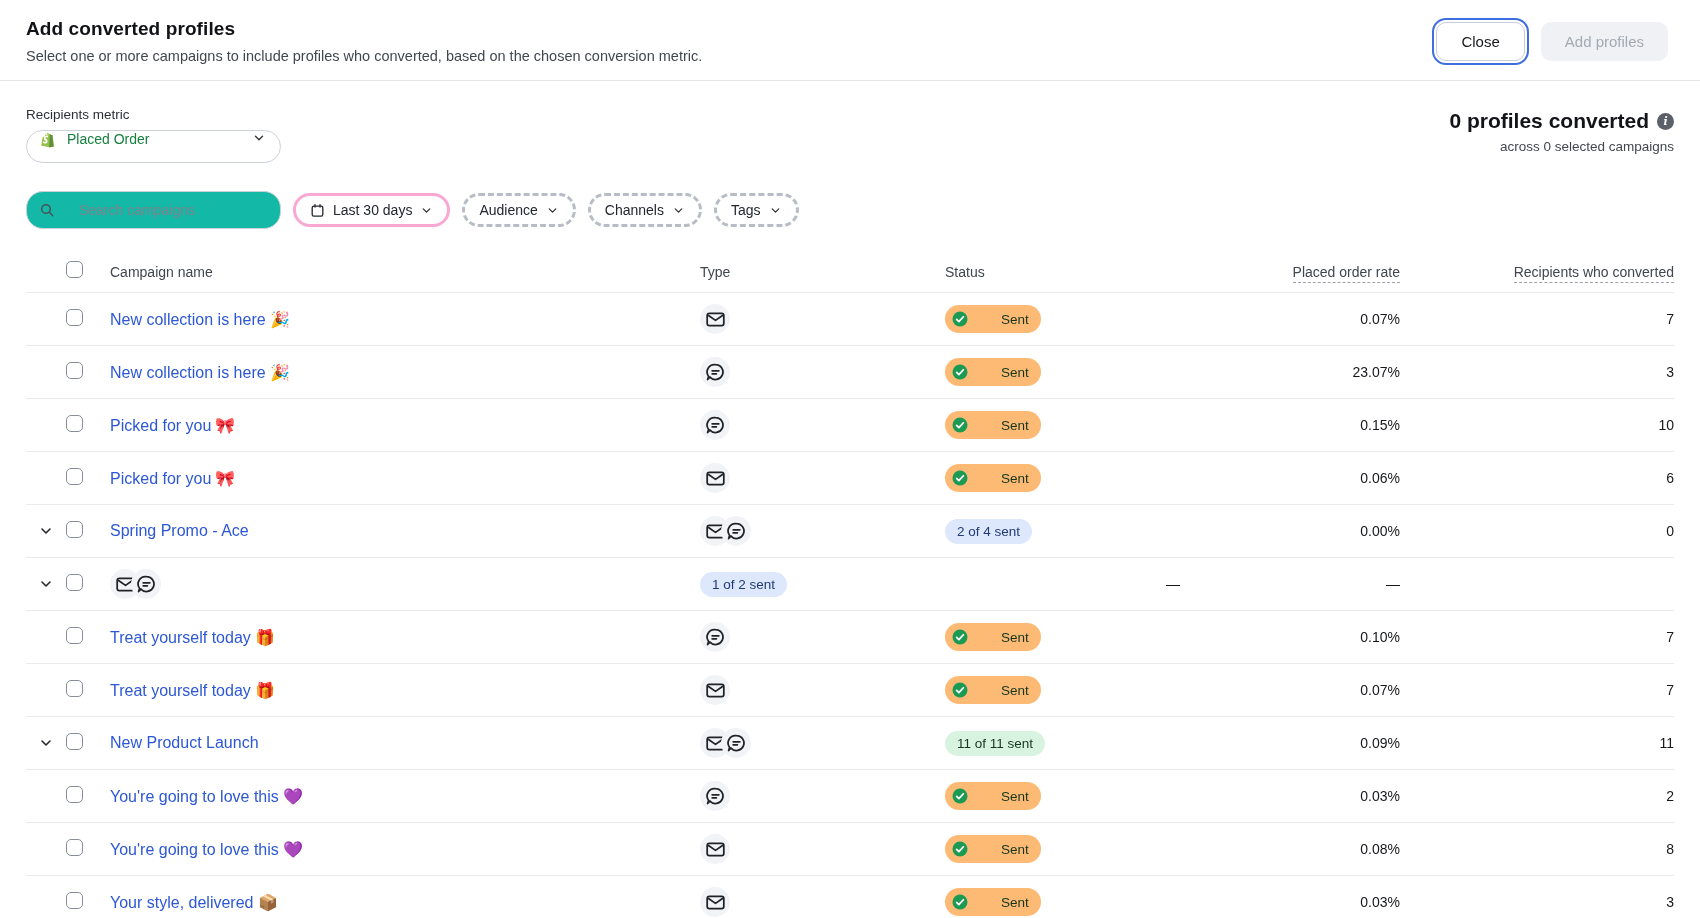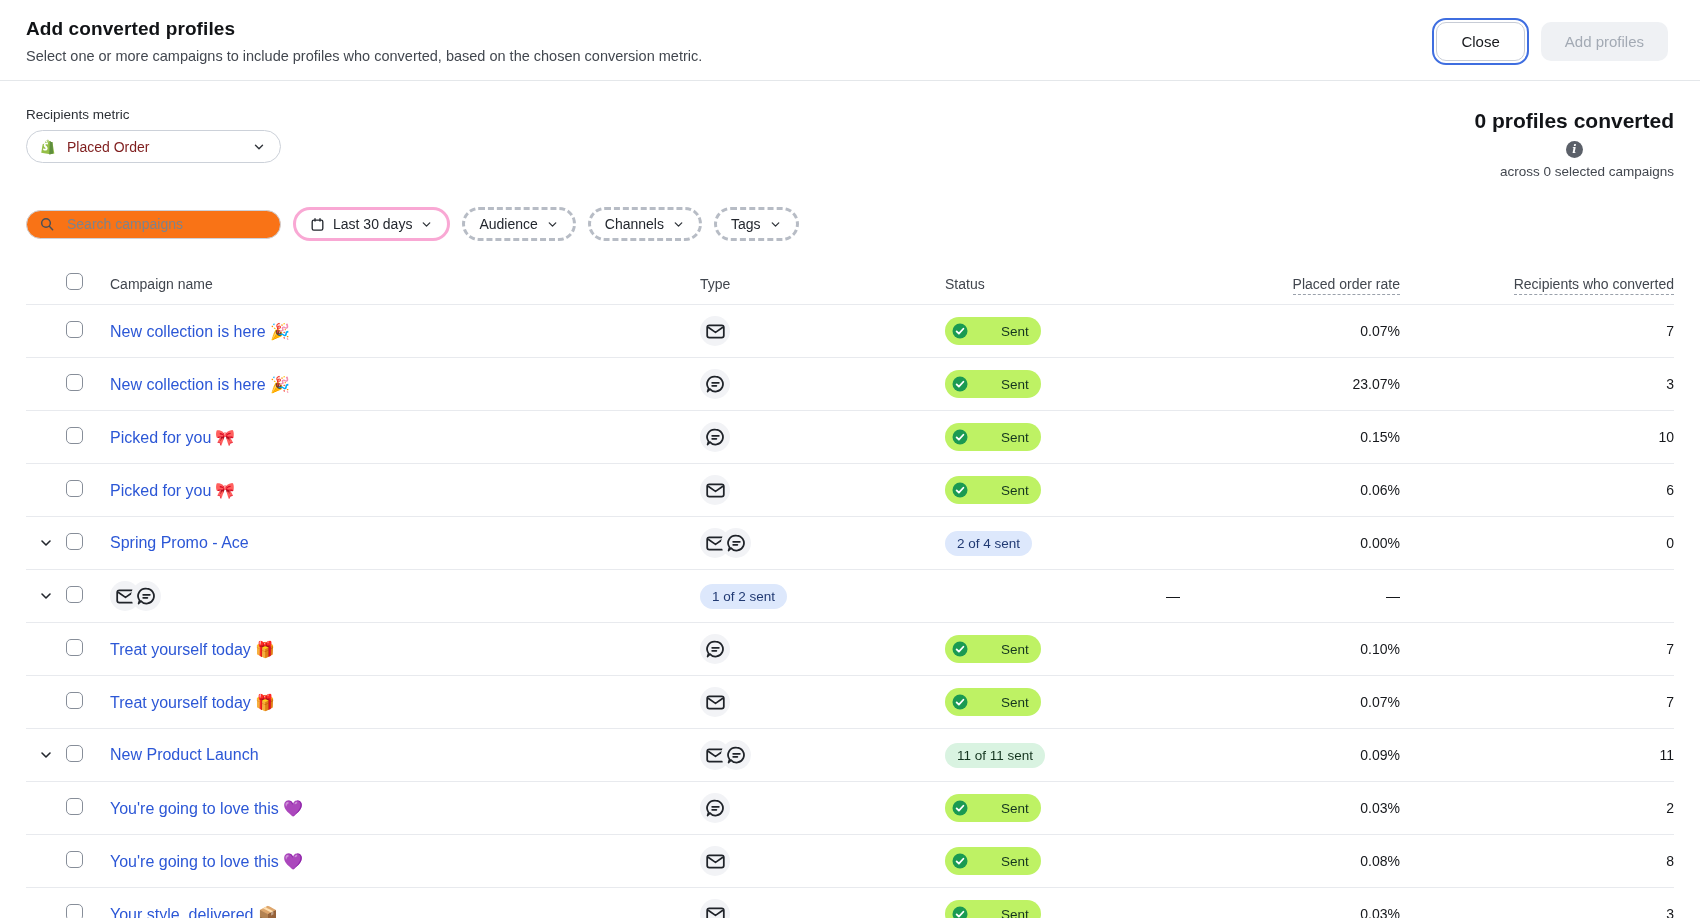--- a/index.html
+++ b/index.html
@@ -15,36 +15,36 @@
   .btn { font-family:inherit; font-size:15px; border-radius:10px; padding:10px 24px; cursor:pointer; }
   .btn-close { background:#fff; color:#16181c; border:1px solid #c7ccd6;
     outline:2px solid #3f6ee0; outline-offset:2px; font-weight:500; }
   .btn-add { background:#eff1f4; color:#a3aab4; border:none; font-weight:500; cursor:default; }
 
   
   .content { padding:0 26px; }
 
   .metric-row { display:flex; justify-content:space-between; align-items:flex-start; margin-top:26px; }
   .metric-label { display:block; font-size:13.5px; color:#2c3036; margin-bottom:8px; }
-  .metric-select { display:flex; align-items:center; gap:10px; width:255px; height:33px;
+  .metric-select { display:flex; align-items:flex-start; gap:10px; width:255px; height:33px;
     background:#fff; border:1px solid #ccd1d9; border-radius:17px; padding:0 14px 0 12px;
-    font-family:inherit; font-size:14px; color:#7f1d1d; cursor:pointer; }
+    font-family:inherit; font-size:14px; color:#15803d; cursor:pointer; }
   .metric-select .grow { flex:1; text-align:left; }
   .summary { text-align:right; margin-top:2px; }
   .summary-headline { font-size:21px; font-weight:700; color:#121418;
-    display:flex; align-items:center; gap:8px; justify-content:flex-end;flex-direction:column; }
+    display:flex; align-items:center; gap:8px; justify-content:flex-end; }
   .info-icon { width:17px; height:17px; border-radius:50%; background:#5b6069; color:#fff;
     font-size:11px; font-weight:700; display:inline-flex; align-items:center; justify-content:center;
     font-family:"DejaVu Serif",serif; font-style:italic; cursor:pointer; }
   .summary-sub { font-size:13.5px; color:#42474f; margin-top:6px; }
 
   
   .filter-row { display:flex; gap:12px; margin-top:28px; align-items:center; }
-  .search-box { display:flex; align-items:center; gap:12px; width:255px; height:29px;
-    border:1px solid #ccd1d9; border-radius:17px; padding:0 12px; background:#f97316; }
+  .search-box { display:flex; align-items:center; gap:24px; width:255px; height:38px;
+    border:1px solid #ccd1d9; border-radius:17px; padding:0 12px; background:#14b8a6; }
   .search-box input { border:none; outline:none; flex:1; font-family:inherit; font-size:14px; color:#16181c; background:transparent; }
   .search-box input::placeholder { color:#7d838d; }
   .pill { display:flex; align-items:center; gap:8px; height:34px; padding:0 14px;
     background:#fff; border:3px solid #f9a8d4; border-radius:17px;
     font-family:inherit; font-size:14px; color:#23272e; cursor:pointer; }
   .pill.dashed { border-style:dashed; border-color:#b7bcc5; }
 
   
   .table { margin-top:22px; }
   .trow { display:grid; grid-template-columns:40px 44px 1fr 245px 235px 220px 274px;
@@ -56,21 +56,21 @@
   .dashed-h { border-bottom:1px dashed #9aa1ab; padding-bottom:2px; cursor:help; }
   .checkbox { width:17px; height:17px; border:1.6px solid #878e99; border-radius:5px;
     background:#fff; display:inline-block; cursor:pointer; }
   .row-link { font-size:16px; color:#2c57d6; text-decoration:none; cursor:pointer;text-align:center; }
   .typeicons { display:flex; }
   .icon-bg { width:30px; height:30px; border-radius:50%; background:#f2f3f6;
     display:flex; align-items:center; justify-content:center; }
   .icon-bg + .icon-bg { margin-left:-9px; }
   .badge { display:inline-flex; align-items:center; gap:6px; font-size:13.5px;
     padding:5px 12px; border-radius:15px; }
-  .badge.sent { background:#bef264; color:#14351f; padding-left:6px;gap:32px; }
+  .badge.sent { background:#fdba74; color:#14351f; padding-left:6px;gap:32px; }
   .badge.complete { background:#d9f3e1; color:#14351f; }
   .badge.partial { background:#dde8fc; color:#213a73; }
   .cell-val { font-size:14px; color:#16181c; }
   .expander { background:none; border:none; cursor:pointer; display:flex; padding:4px; }
 </style>
 </head>
 <body>
 
 <div class="topbar">
   <div>

